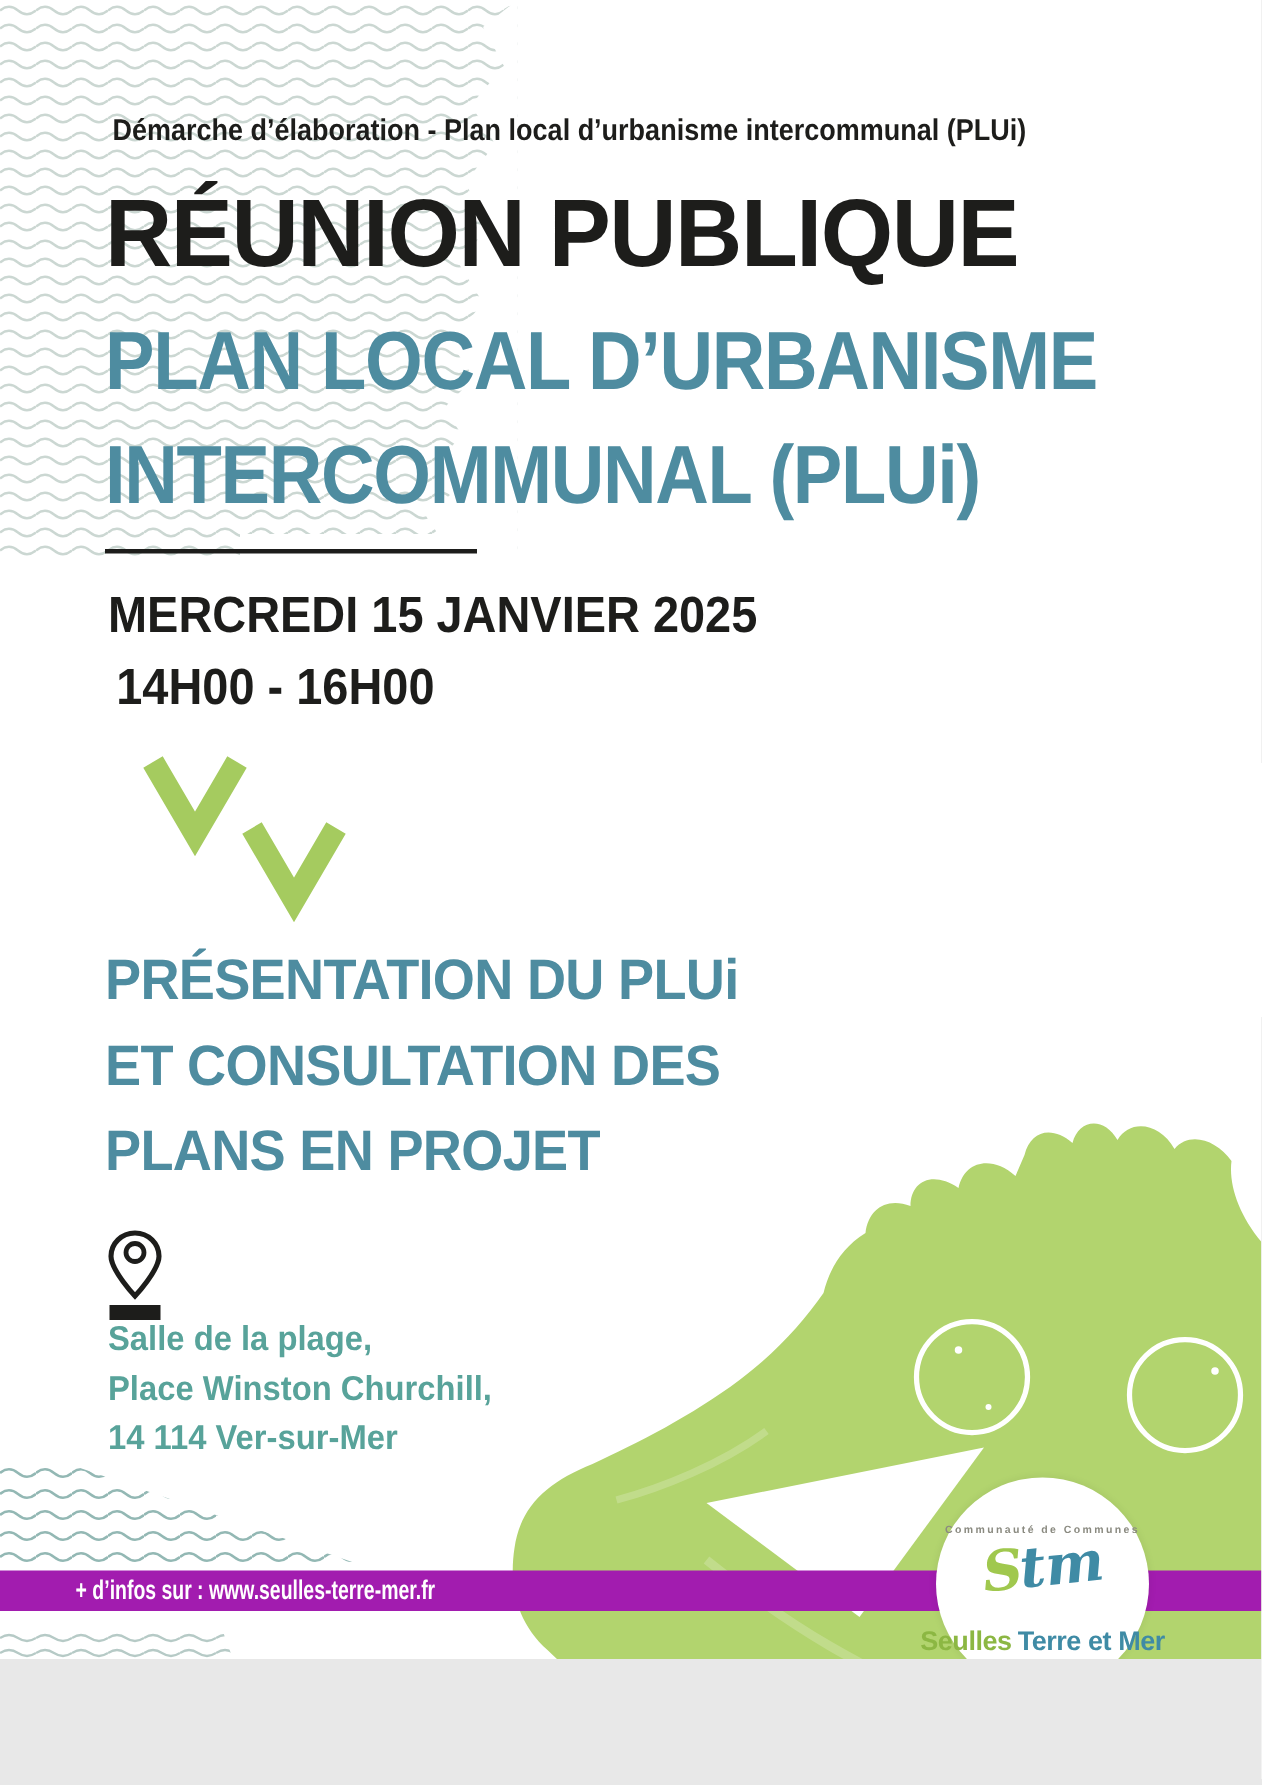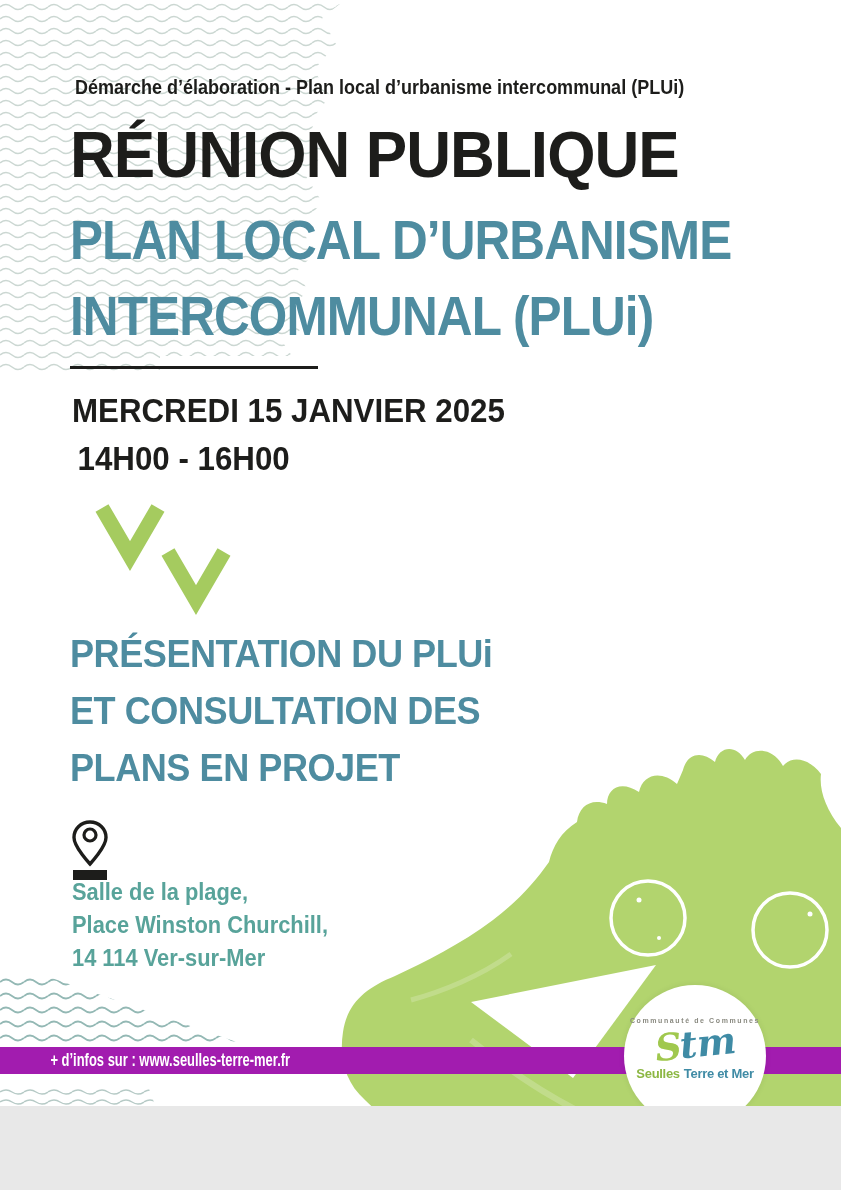--- a/index.html
+++ b/index.html
@@ -65,21 +65,21 @@
   .logo-tagline{
     margin-top:32px;font-size:7px;letter-spacing:1.6px;color:#8a8a80;
     white-space:nowrap;font-weight:bold;
   }
   .logo-monogram{
     font-family:"DejaVu Serif",serif;font-style:italic;font-weight:bold;
     font-size:37px;line-height:40px;margin-top:0px;transform:rotate(-6deg);
   }
   .logo-monogram .s{color:#a0c84e;}
   .logo-monogram .tm{color:#3f8ba5;margin-left:-2px;}
-  .logo-name{font-size:13px;font-weight:800;letter-spacing:-0.3px;white-space:nowrap;margin-top:2px;}
+  .logo-name{font-size:18px;font-weight:800;letter-spacing:-0.3px;white-space:nowrap;margin-top:20px;}
   .logo-name .g{color:#8cb743;margin-right:4px;}
   .logo-name .t{color:#3f8ba5;}
   
   .binoculars{left:321px;top:740px;z-index:3;}
 </style>
 </head>
 <body>
 
 <div class="poster">
 

